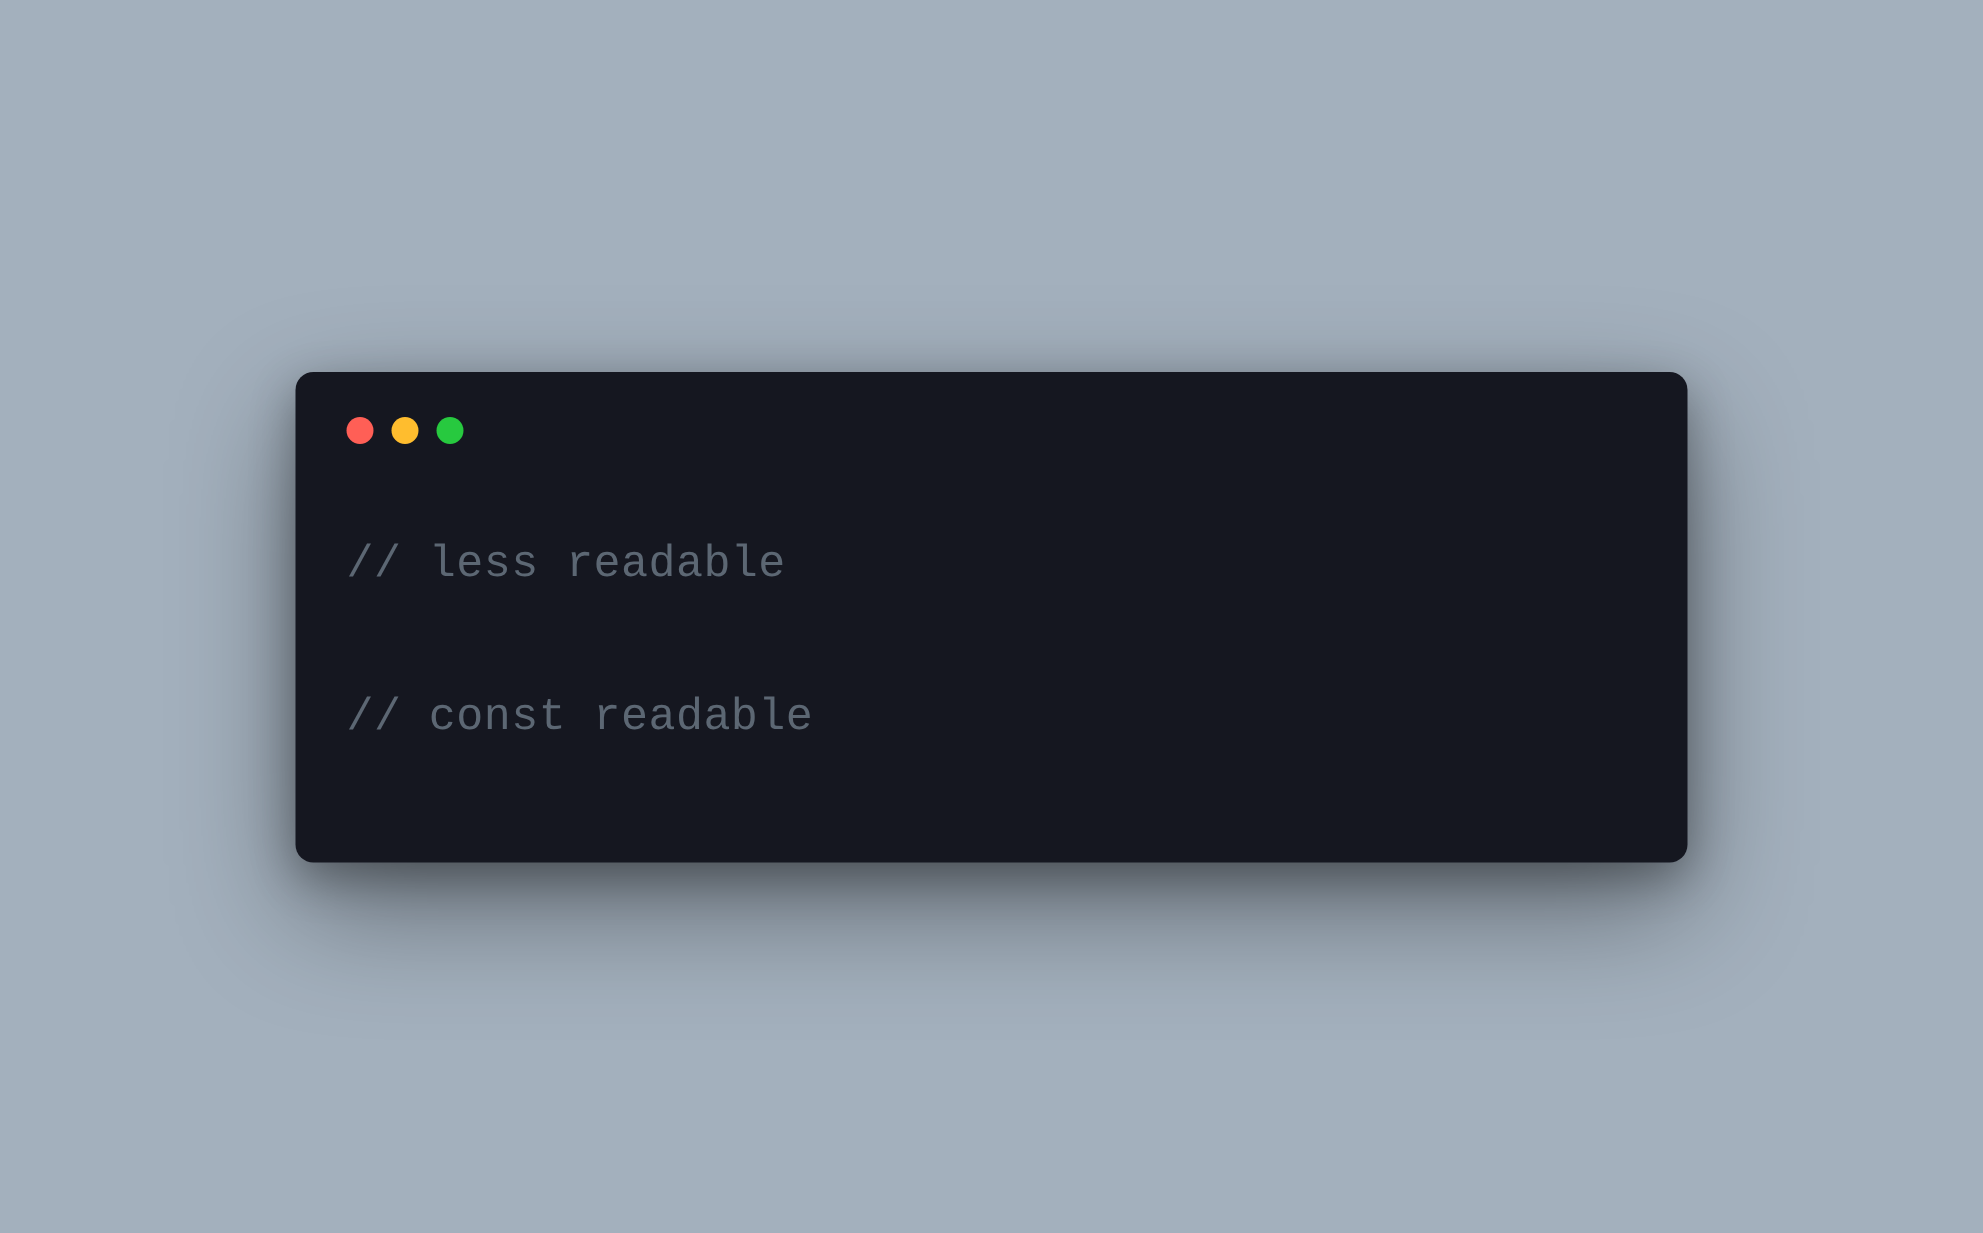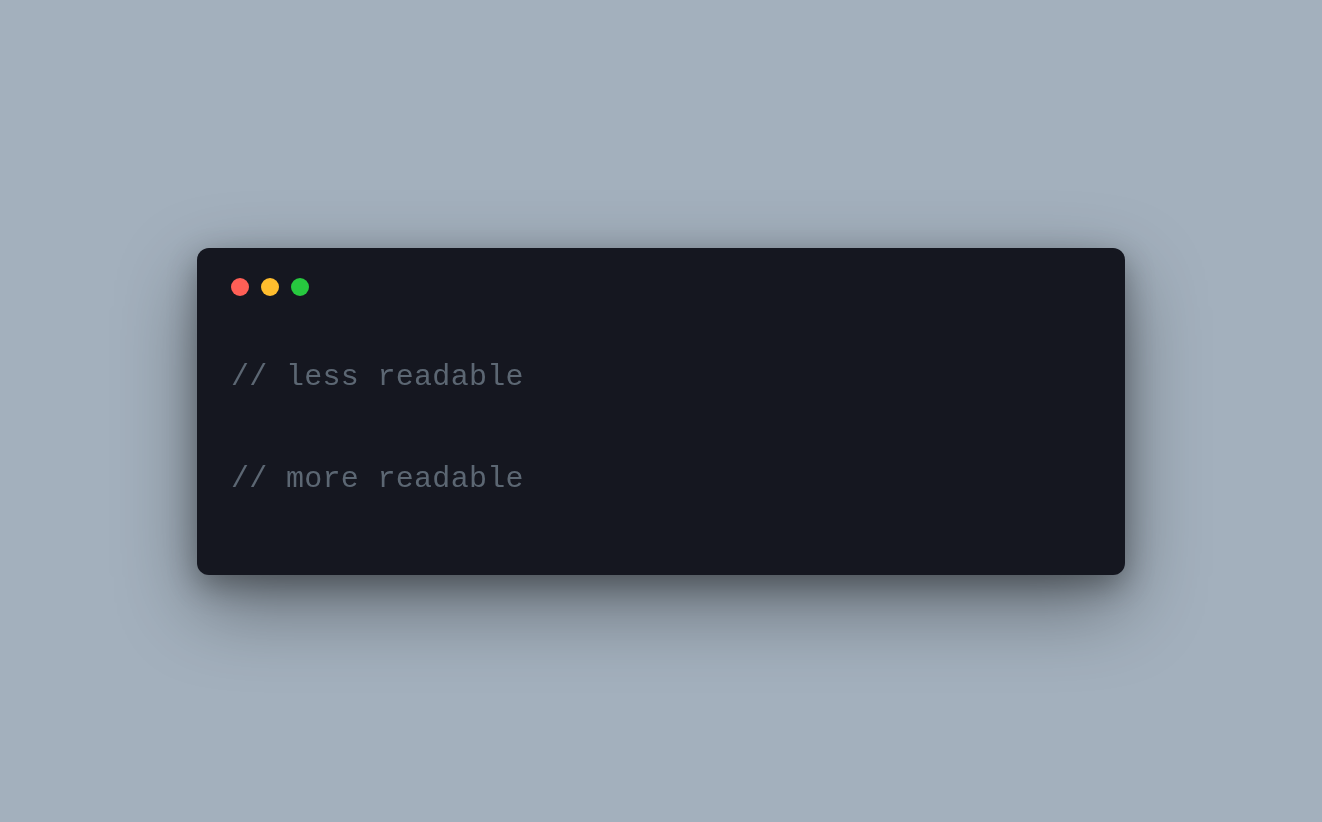--- a/index.html
+++ b/index.html
@@ -58,15 +58,15 @@
 
 <div class="code-window">
   <div class="window-controls">
     <div class="dot dot-red"></div>
     <div class="dot dot-yellow"></div>
     <div class="dot dot-green"></div>
   </div>
   <div class="code-content">
     <div class="code-line"><span class="tok-comment">// less readable</span></div>
     <div class="blank-line"></div>
-    <div class="code-line"><span class="tok-comment">// more readable</span></div>
+    <div class="code-line"><span class="tok-comment">// const readable</span></div>
   </div>
 </div>
 
 </body></html>

